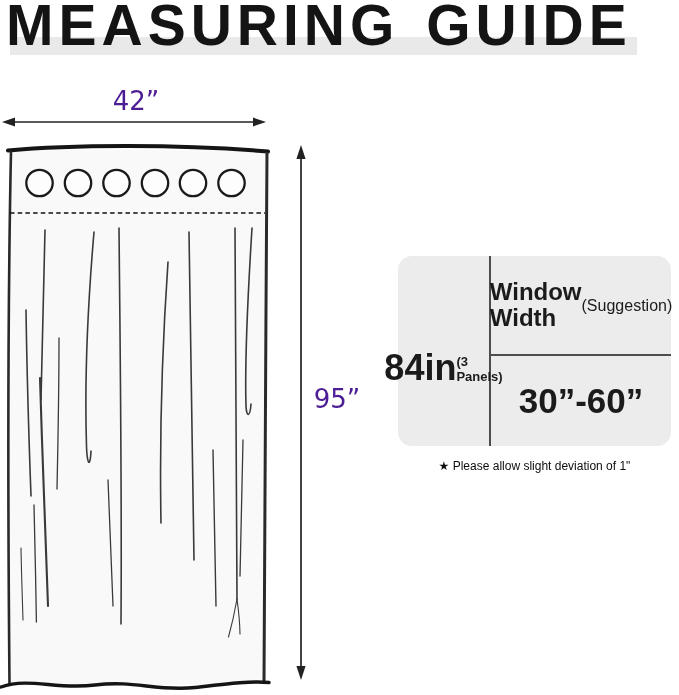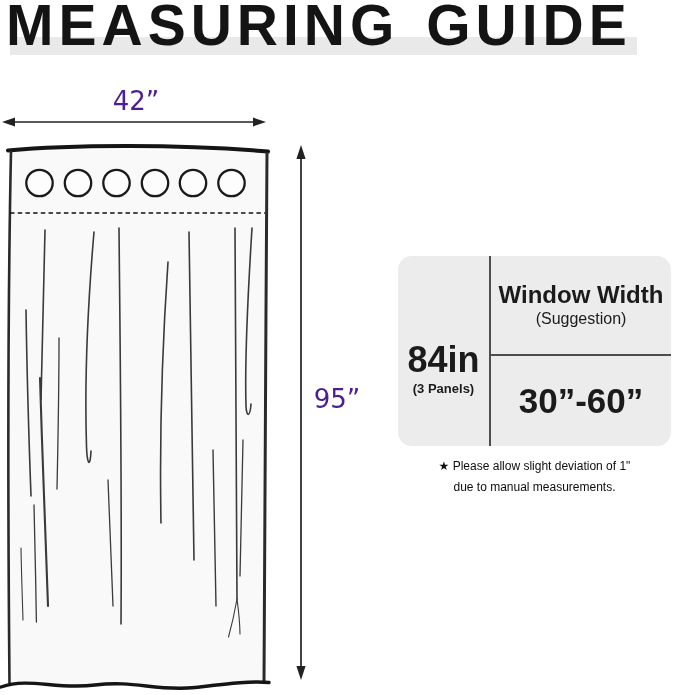--- a/index.html
+++ b/index.html
@@ -31,21 +31,21 @@
   }
   .dim-width{left:96px;top:86px;width:80px;}
   .dim-height{left:306px;top:384px;width:62px;}
   
   .spec-table{
     position:absolute;left:398px;top:256px;width:273px;height:190px;
     background:#ececec;border-radius:14px;
   }
   .v-divider{position:absolute;left:91px;top:0;width:2px;height:190px;background:#4d4d4d;}
   .h-divider{position:absolute;left:91px;top:98px;width:182px;height:2px;background:#4d4d4d;}
-  .cell{position:absolute;display:flex;flex-direction:column;align-items:center;justify-content:center;color:#1b1b1b;}
+  .cell{position:absolute;display:flex;flex-direction:row;align-items:center;justify-content:center;color:#1b1b1b;}
   .cell-left{left:0;top:0;width:91px;height:224px;}
   .cell-top{left:93px;top:0;width:180px;height:98px;}
   .cell-bottom{left:93px;top:100px;width:180px;height:90px;}
   .size-big{font-size:36px;font-weight:bold;line-height:38px;}
   .size-sub{font-size:13px;font-weight:bold;margin-top:2px;}
   .head-big{font-size:24px;font-weight:bold;line-height:26px;}
   .head-sub{font-size:16px;font-weight:400;margin-top:2px;}
   .range-big{font-size:35px;font-weight:bold;}
   
   .note{
@@ -130,16 +130,15 @@
       <div class="head-big">Window Width</div>
       <div class="head-sub">(Suggestion)</div>
     </div>
     <div class="cell cell-bottom">
       <div class="range-big">30”-60”</div>
     </div>
   </div>
 
   <div class="note">
     <div>★ Please allow slight deviation of 1"</div>
-    <div>due to manual measurements.</div>
   </div>
 
 </div>
 
 </body></html>

